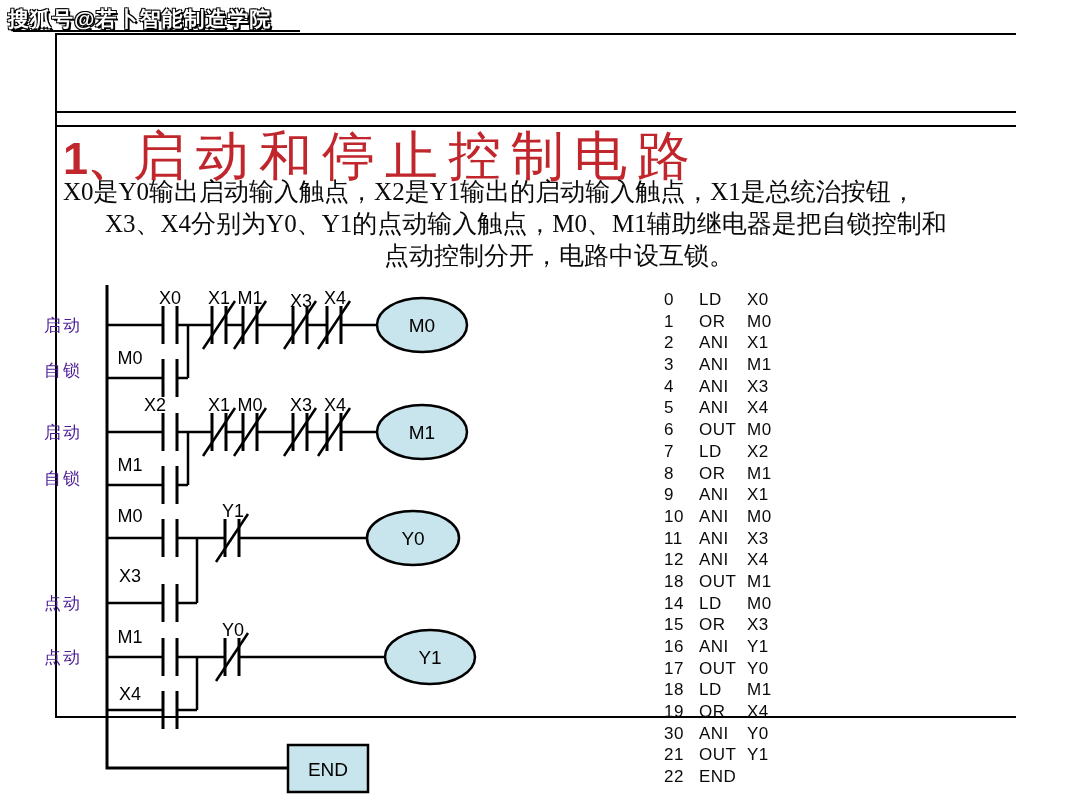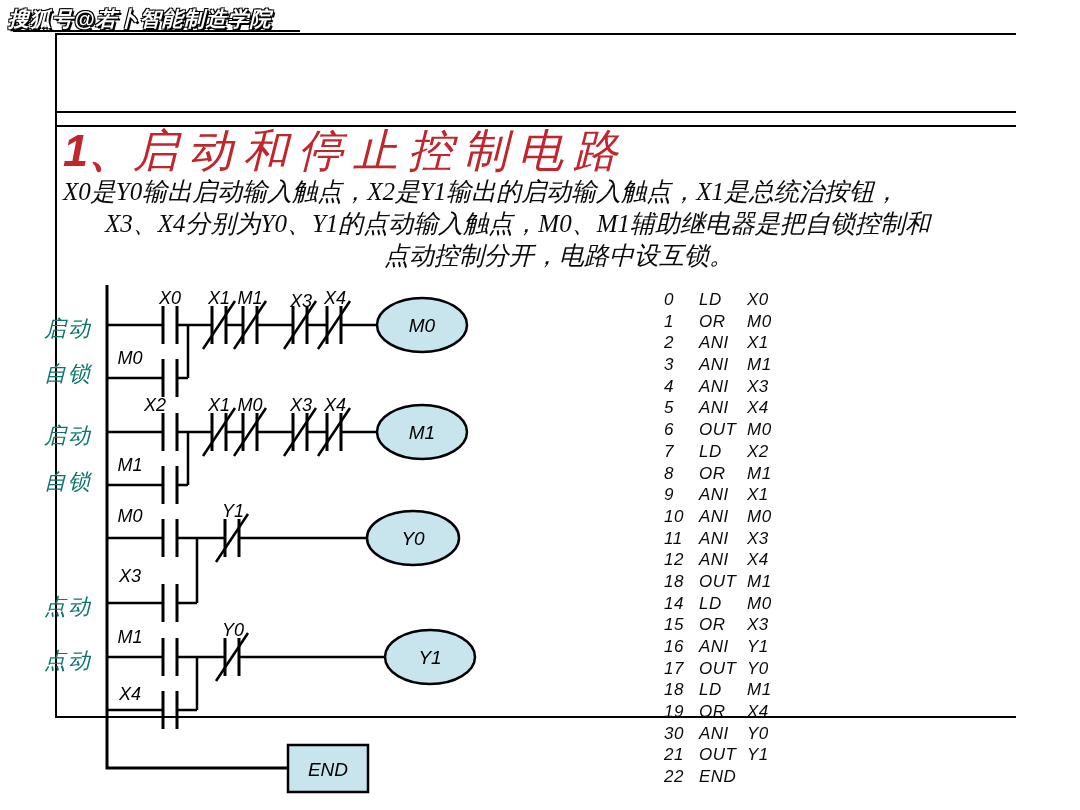--- a/index.html
+++ b/index.html
@@ -1,44 +1,44 @@
 <!DOCTYPE html>
 <html><head>
 <meta charset="utf-8">
 <style>
   html,body{margin:0;padding:0;background:#fff;}
   .page{position:relative;width:1016px;height:810px;background:#ffffff;overflow:hidden;
-        font-family:"Liberation Sans","DejaVu Sans",sans-serif;font-style:italic;}
+        font-family:"Liberation Sans","DejaVu Sans",sans-serif;}
 
   .watermark{position:absolute;left:8px;top:5px;font-size:21px;font-weight:bold;
     letter-spacing:1px;color:#ffffff;font-family:"Liberation Sans",sans-serif;
     text-shadow:-1px -1px 0 #000,1px -1px 0 #000,-1px 1px 0 #000,1px 1px 0 #000,2px 2px 0 #000;}
   .wm-underline{position:absolute;left:13px;top:30px;width:287px;border-top:2px solid #000;}
 
   .slide-border{position:absolute;left:55px;top:33px;width:970px;height:685px;
     border:2px solid #000;box-sizing:border-box;}
   .band-line{position:absolute;left:55px;width:972px;border-top:2px solid #000;}
   .band-line.l1{top:111px;}
   .band-line.l2{top:125px;}
 
   .slide-title{position:absolute;left:55px;top:36px;width:972px;text-align:center;
     font-family:"Liberation Serif","DejaVu Serif",serif;font-weight:bold;
     font-size:57px;color:#d33b0e;}
 
   .section-heading{position:absolute;left:63px;top:121px;white-space:nowrap;color:#c1262c;}
   .heading-num{font-family:"Liberation Sans",sans-serif;font-weight:bold;font-size:45px;}
-  .heading-text{font-family:"Liberation Serif","DejaVu Serif",serif;font-size:45px;letter-spacing:10px;}
+  .heading-text{font-family:"Liberation Serif","DejaVu Serif",serif;font-size:53px;letter-spacing:10px;}
 
   .description{position:absolute;left:63px;top:176px;width:960px;
     font-family:"Liberation Serif","DejaVu Serif",serif;font-size:25px;line-height:32px;color:#0a0a0a;}
   .description .ind1{padding-left:42px;}
   .description .ind2{padding-left:32px;text-align:center;}
 
   .side-label{position:absolute;left:44px;font-family:"Liberation Serif","DejaVu Serif",serif;
-    font-size:22px;color:#0f766e;letter-spacing:2px;}
+    font-size:17px;color:#4c1d95;letter-spacing:2px;}
 
   .ladder-svg{position:absolute;left:0;top:0;width:1080px;height:810px;}
 
   .instruction-list{position:absolute;left:664px;top:257px;font-size:17px;color:#0a0a0a;
     font-family:"Liberation Sans","DejaVu Sans",sans-serif;letter-spacing:.5px;margin-top:32px;}
   .instr-row{height:21.7px;line-height:21.7px;white-space:nowrap;}
   .instr-step{display:inline-block;width:35px;}
   .instr-op{display:inline-block;width:48px;}
   .instr-operand{display:inline-block;}
 </style>

